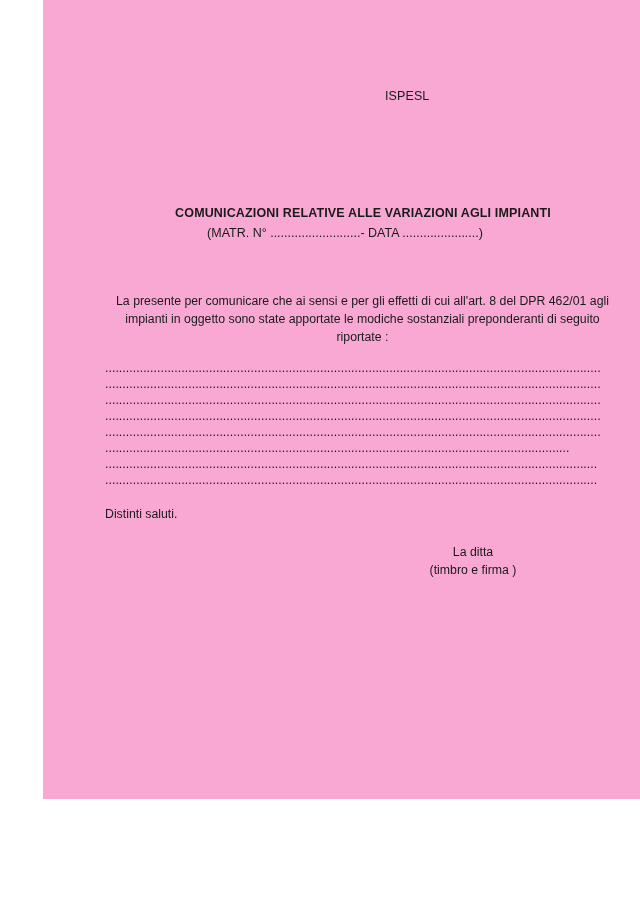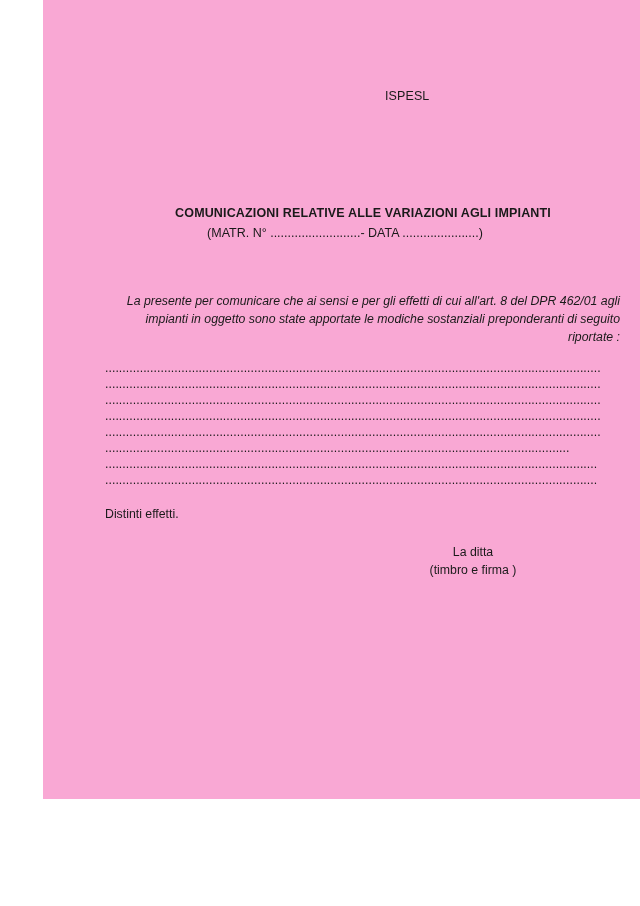--- a/index.html
+++ b/index.html
@@ -62,22 +62,21 @@
   }
 
   
   .body-intro {
     position: absolute;
     left: 62px;
     top: 292px;
     width: 515px;
     font-size: 12.3px;
     line-height: 18px;
-    text-align: right;
-    font-style: italic;
+    text-align: center;
   }
 
   
   .dotted-block {
     position: absolute;
     left: 62px;
     top: 360px;
     width: 515px;
   }
   .dotted-line {
@@ -137,21 +136,21 @@
     <div class="dotted-line">...............................................................................................................................................</div>
     <div class="dotted-line">...............................................................................................................................................</div>
     <div class="dotted-line">...............................................................................................................................................</div>
     <div class="dotted-line">...............................................................................................................................................</div>
     <div class="dotted-line">......................................................................................................................................</div>
     <div class="dotted-line">..............................................................................................................................................</div>
     <div class="dotted-line">..............................................................................................................................................</div>
   </div>
 
   <div class="body-closing">
-    <div class="closing-line">Distinti effetti.</div>
+    <div class="closing-line">Distinti saluti.</div>
   </div>
 
   <div class="signature-block">
     <div class="sig-line">La ditta</div>
     <div class="sig-line">(timbro e firma )</div>
   </div>
 
 </div>
 
 </body></html>

